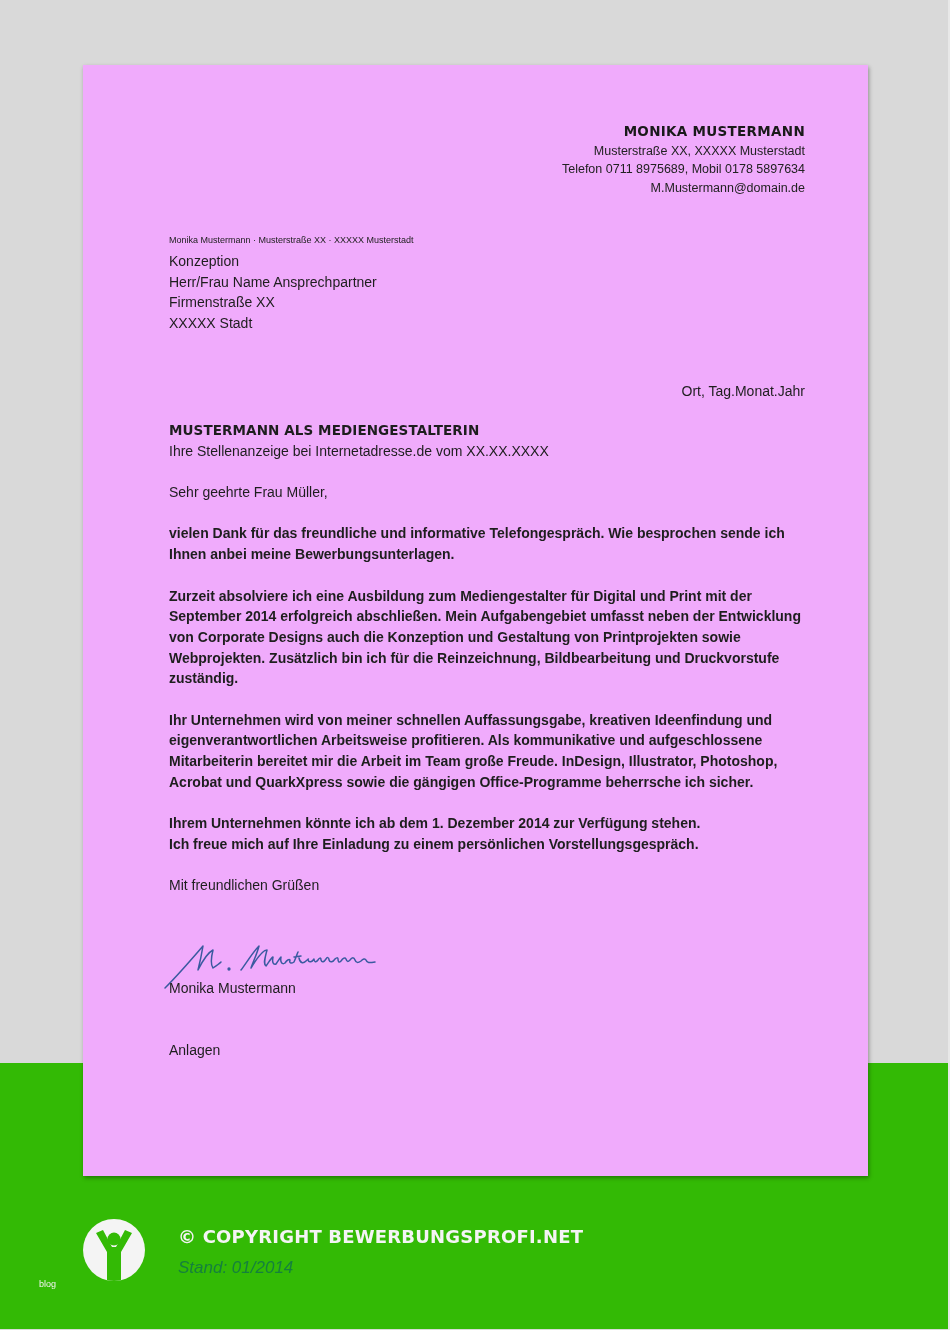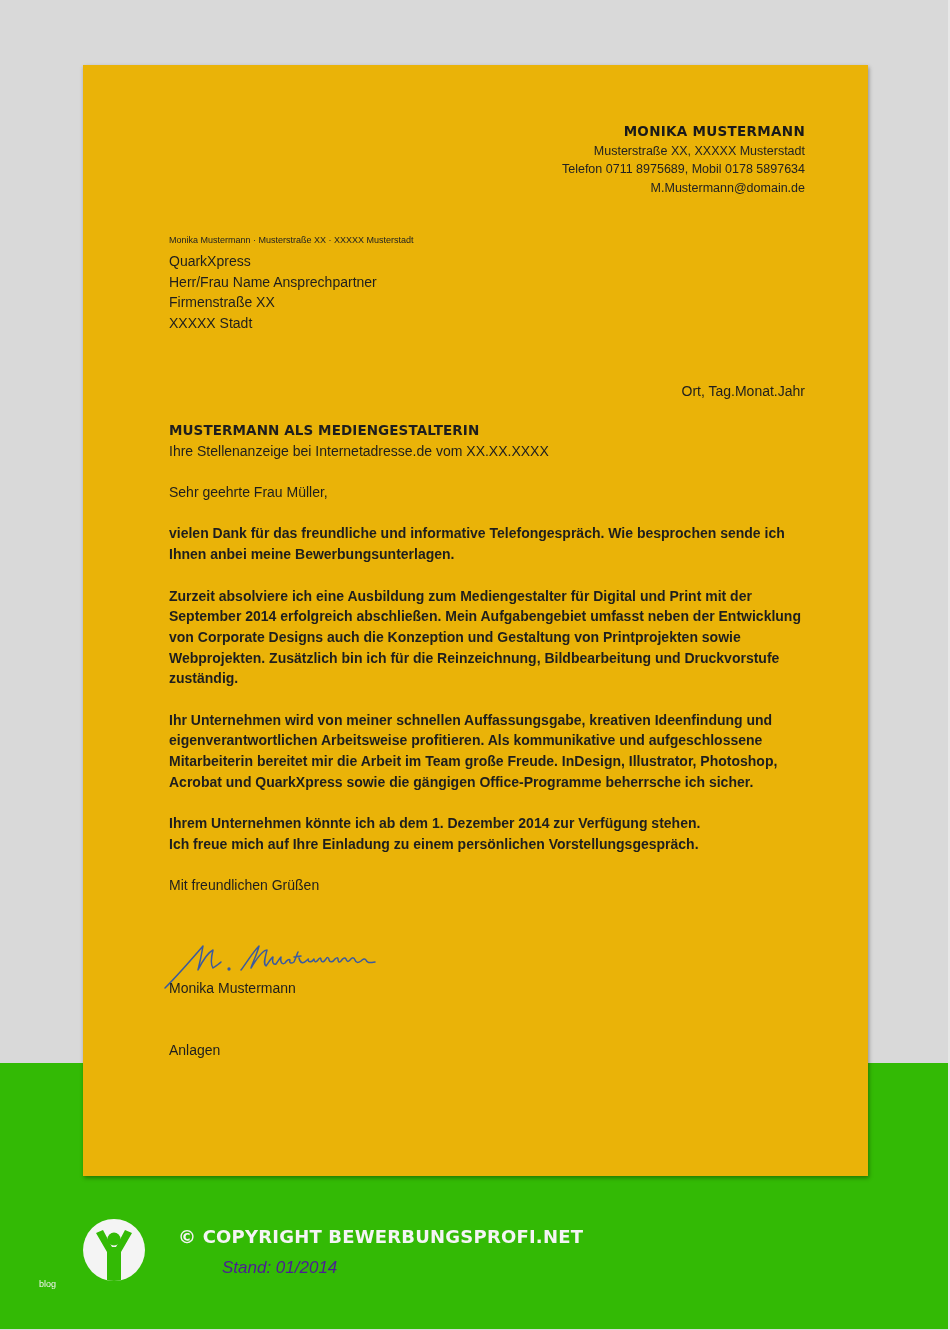--- a/index.html
+++ b/index.html
@@ -12,21 +12,21 @@
     }
     .green-band {
       position: absolute; left: 0; top: 1063px; width: 948px; height: 266px;
       background: #33ba05;
     }
     .right-edge {
       position: absolute; right: 0; top: 0; width: 2px; height: 1330px; background: #e8e8e8;
     }
     .page {
       position: absolute; left: 83px; top: 65px; width: 785px; height: 1111px;
-      background: #eab308;
+      background: #f0abfc;
       box-shadow: 1px 2px 4px rgba(0,0,0,0.35);
     }
     .sender {
       position: absolute; right: 63px; top: 57px; text-align: right;
       font-size: 12.5px; line-height: 18.5px; color: #222;
     }
     .sender .name {
       font-family: "DejaVu Sans", sans-serif; font-weight: bold; font-size: 13.5px;
       letter-spacing: 0.3px; margin-bottom: 1px; color: #1a1a1a;
     }
@@ -61,22 +61,22 @@
     .footer-logo {
       position: absolute; left: 83px; top: 1219px; width: 62px; height: 62px;
       border-radius: 50%; background: #f4f4f4; overflow: hidden;
     }
     .copyright {
       position: absolute; left: 178px; top: 1226px; color: #f4f4f4;
       font-family: "DejaVu Sans", sans-serif; font-weight: bold; font-size: 18px;
       letter-spacing: 0.2px;
     }
     .stand {
-      position: absolute; left: 178px; top: 1258px; color: #4c1d95;
-      font-style: italic; font-size: 17px; margin-left: 44px;
+      position: absolute; left: 178px; top: 1258px; color: #15803d;
+      font-style: italic; font-size: 17px;
     }
     .blog {
       position: absolute; left: 39px; top: 1279px; color: #f4f4f4; font-size: 9px;
     }
   </style>
 </head>
 <body>
 
 <div class="green-band"></div>
 <div class="right-edge"></div>
@@ -86,21 +86,21 @@
   <div class="sender">
     <div class="name">MONIKA MUSTERMANN</div>
     <div>Musterstraße XX, XXXXX Musterstadt</div>
     <div>Telefon 0711 8975689, Mobil 0178 5897634</div>
     <div>M.Mustermann@domain.de</div>
   </div>
 
   <div class="return-line">Monika Mustermann · Musterstraße XX · XXXXX Musterstadt</div>
 
   <div class="recipient">
-    <div>QuarkXpress</div>
+    <div>Konzeption</div>
     <div>Herr/Frau Name Ansprechpartner</div>
     <div>Firmenstraße XX</div>
     <div>XXXXX Stadt</div>
   </div>
 
   <div class="date">Ort, Tag.Monat.Jahr</div>
 
   <div class="content">
     <div class="subject">MUSTERMANN ALS MEDIENGESTALTERIN</div>
     <div>Ihre Stellenanzeige bei Internetadresse.de vom XX.XX.XXXX</div>

